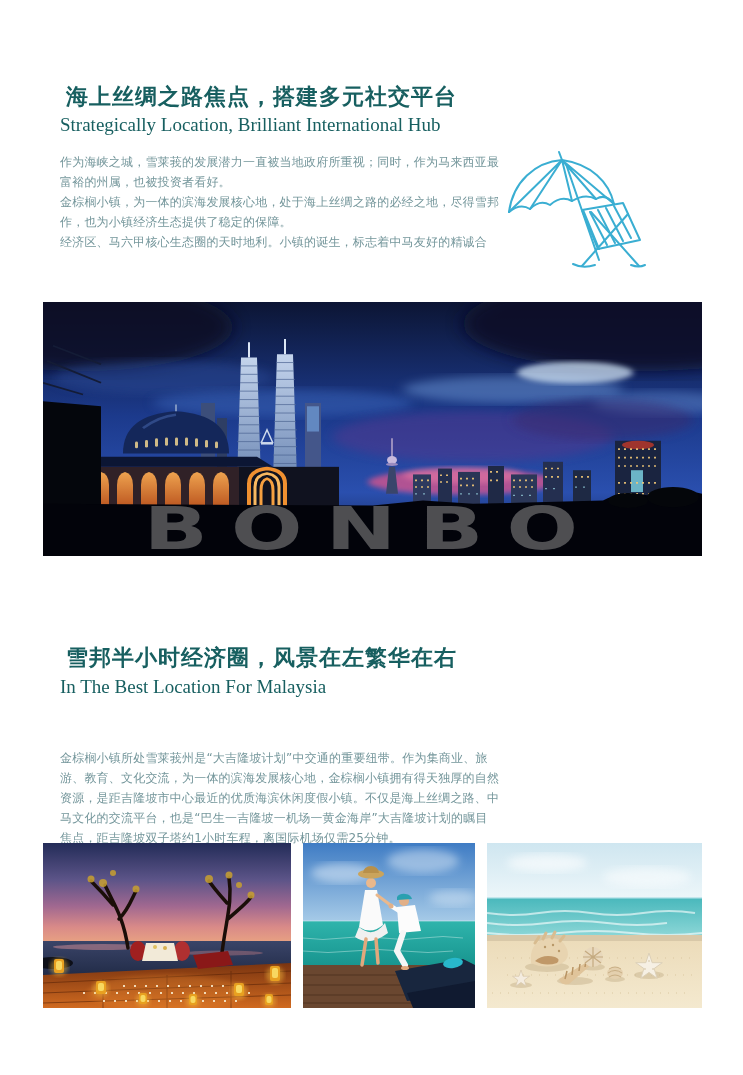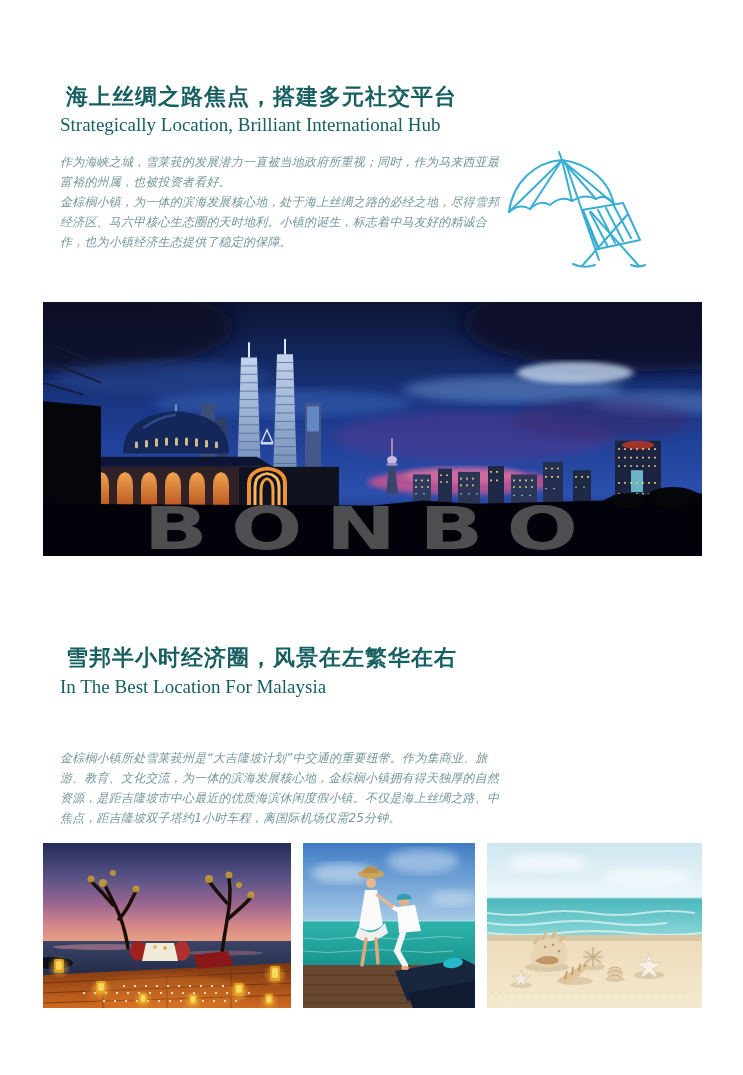--- a/index.html
+++ b/index.html
@@ -3,21 +3,21 @@
 <meta charset="utf-8">
 <style>
   html,body{margin:0;padding:0;background:#ffffff;}
   .page{position:relative;width:743px;height:1075px;background:#fff;overflow:hidden;
         font-family:"DejaVu Sans",sans-serif;}
   .h-cn{position:absolute;left:60px;font-size:22px;font-weight:bold;
         color:var(--heading);letter-spacing:1px;line-height:26px;white-space:nowrap;margin-left:6px;}
   .h-en{position:absolute;left:60px;font-family:"Liberation Serif",serif;
         font-size:19px;color:var(--heading);line-height:24px;white-space:nowrap;}
   .para{position:absolute;left:60px;width:445px;font-size:12px;color:var(--body-text);}
-  .tline{height:20px;line-height:20px;white-space:nowrap;letter-spacing:0.2px;font-style:italic;}
+  .tline{height:20px;line-height:20px;white-space:nowrap;letter-spacing:0.2px;}
   figure{margin:0;padding:0;position:absolute;overflow:hidden;}
   figure svg{display:block;width:100%;height:100%;}
   .icon-umbrella{position:absolute;left:503px;top:148px;width:148px;height:120px;}
   .hero{left:43px;top:302px;width:659px;height:254px;}
   .watermark{position:absolute;left:0;right:0;top:198px;text-align:center;
         font-size:58px;font-weight:800;line-height:1;color:var(--watermark);
         opacity:.55;letter-spacing:16px;transform:scaleX(1.45);pointer-events:none;}
   .g1{left:43px;top:843px;width:248px;height:165px;}
   .g2{left:303px;top:843px;width:172px;height:165px;}
   .g3{left:487px;top:843px;width:215px;height:165px;}
@@ -26,22 +26,22 @@
 <body>
 
 <div class="page">
 
   <div class="h-cn" style="top:84px">海上丝绸之路焦点，搭建多元社交平台</div>
   <div class="h-en" style="top:113px">Strategically Location, Brilliant International Hub</div>
   <div class="para" style="top:152px">
       <div class="tline">作为海峡之城，雪莱莪的发展潜力一直被当地政府所重视；同时，作为马来西亚最</div>
       <div class="tline">富裕的州属，也被投资者看好。</div>
       <div class="tline">金棕榈小镇，为一体的滨海发展核心地，处于海上丝绸之路的必经之地，尽得雪邦</div>
+      <div class="tline">作，也为小镇经济生态提供了稳定的保障。</div>
       <div class="tline">经济区、马六甲核心生态圈的天时地利。小镇的诞生，标志着中马友好的精诚合</div>
-      <div class="tline">作，也为小镇经济生态提供了稳定的保障。</div>
     </div>
 
   <div class="icon-umbrella">
     <svg viewBox="0 0 148 120" fill="none" stroke="#3aaed2" stroke-width="2" stroke-linecap="round" stroke-linejoin="round">
       <path d="M56,4 L59,12"></path>
       <path d="M59,12 C32,14 10,34 6,64"></path>
       <path d="M59,12 C88,16 106,34 111,56"></path>
       <path d="M6,64 Q17,55 27,61 Q37,51 47,57 Q58,47 69,53 Q82,45 93,51 Q103,45 111,56"></path>
       <path d="M59,12 L27,61 M59,12 L69,53 M59,12 L93,51 M59,12 L6,64 M59,12 L111,56"></path>
       <path d="M63,16 L96,112"></path>
@@ -177,20 +177,21 @@
     </svg>
     <div class="watermark">BONBO</div>
   </figure>
 
   <div class="h-cn" style="top:645px">雪邦半小时经济圈，风景在左繁华在右</div>
   <div class="h-en" style="top:675px">In The Best Location For Malaysia</div>
   <div class="para" style="top:748px">
       <div class="tline">金棕榈小镇所处雪莱莪州是“大吉隆坡计划”中交通的重要纽带。作为集商业、旅</div>
       <div class="tline">游、教育、文化交流，为一体的滨海发展核心地，金棕榈小镇拥有得天独厚的自然</div>
       <div class="tline">资源，是距吉隆坡市中心最近的优质海滨休闲度假小镇。不仅是海上丝绸之路、中</div>
+      <div class="tline">马文化的交流平台，也是“巴生一吉隆坡一机场一黄金海岸”大吉隆坡计划的瞩目</div>
       <div class="tline">焦点，距吉隆坡双子塔约1小时车程，离国际机场仅需25分钟。</div>
     </div>
 
   <figure class="g1">
     <svg viewBox="0 0 248 165" preserveAspectRatio="none">
       <defs>
         <linearGradient id="duskG" x1="0" y1="0" x2="0" y2="1">
           <stop offset="0" stop-color="#232c58"></stop>
             <stop offset="0.35" stop-color="#5c5488"></stop>
           <stop offset="0.6" stop-color="#a06890"></stop>

